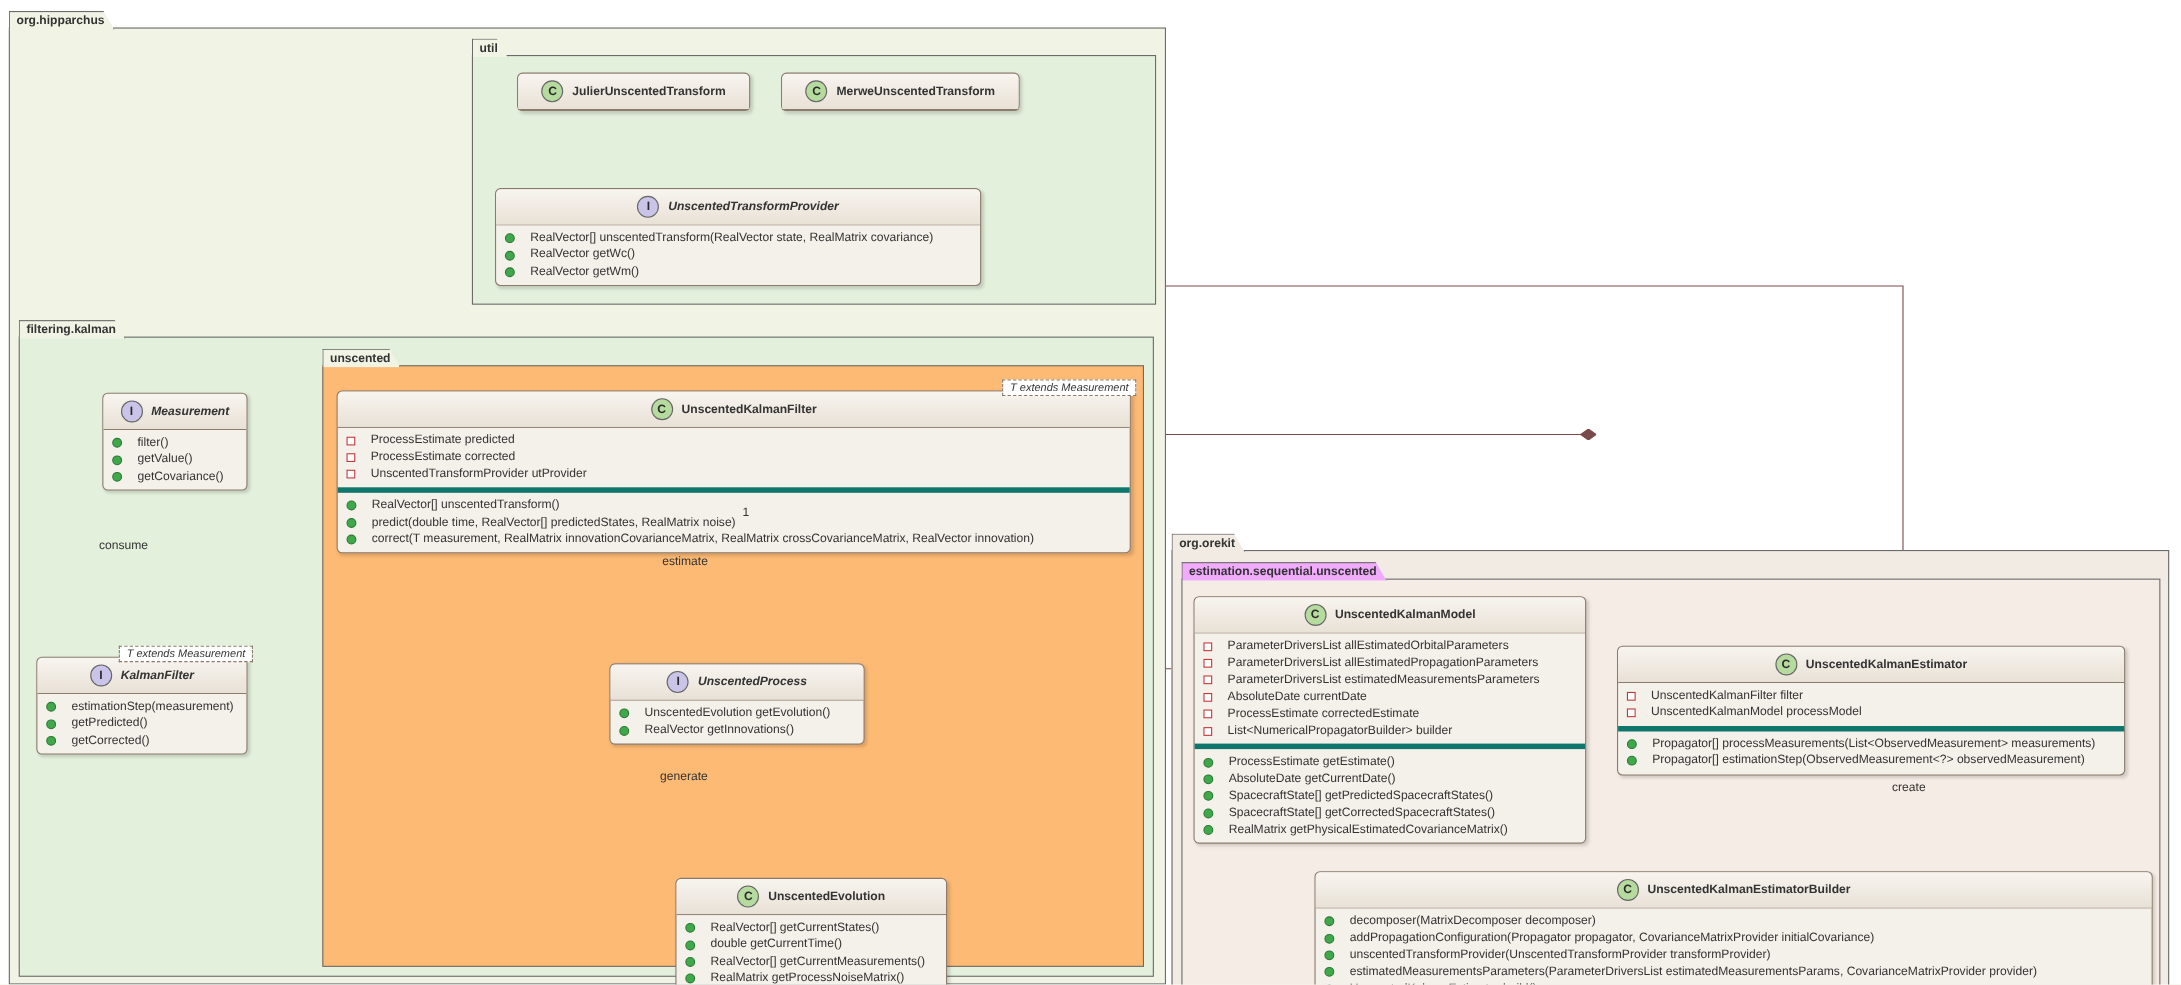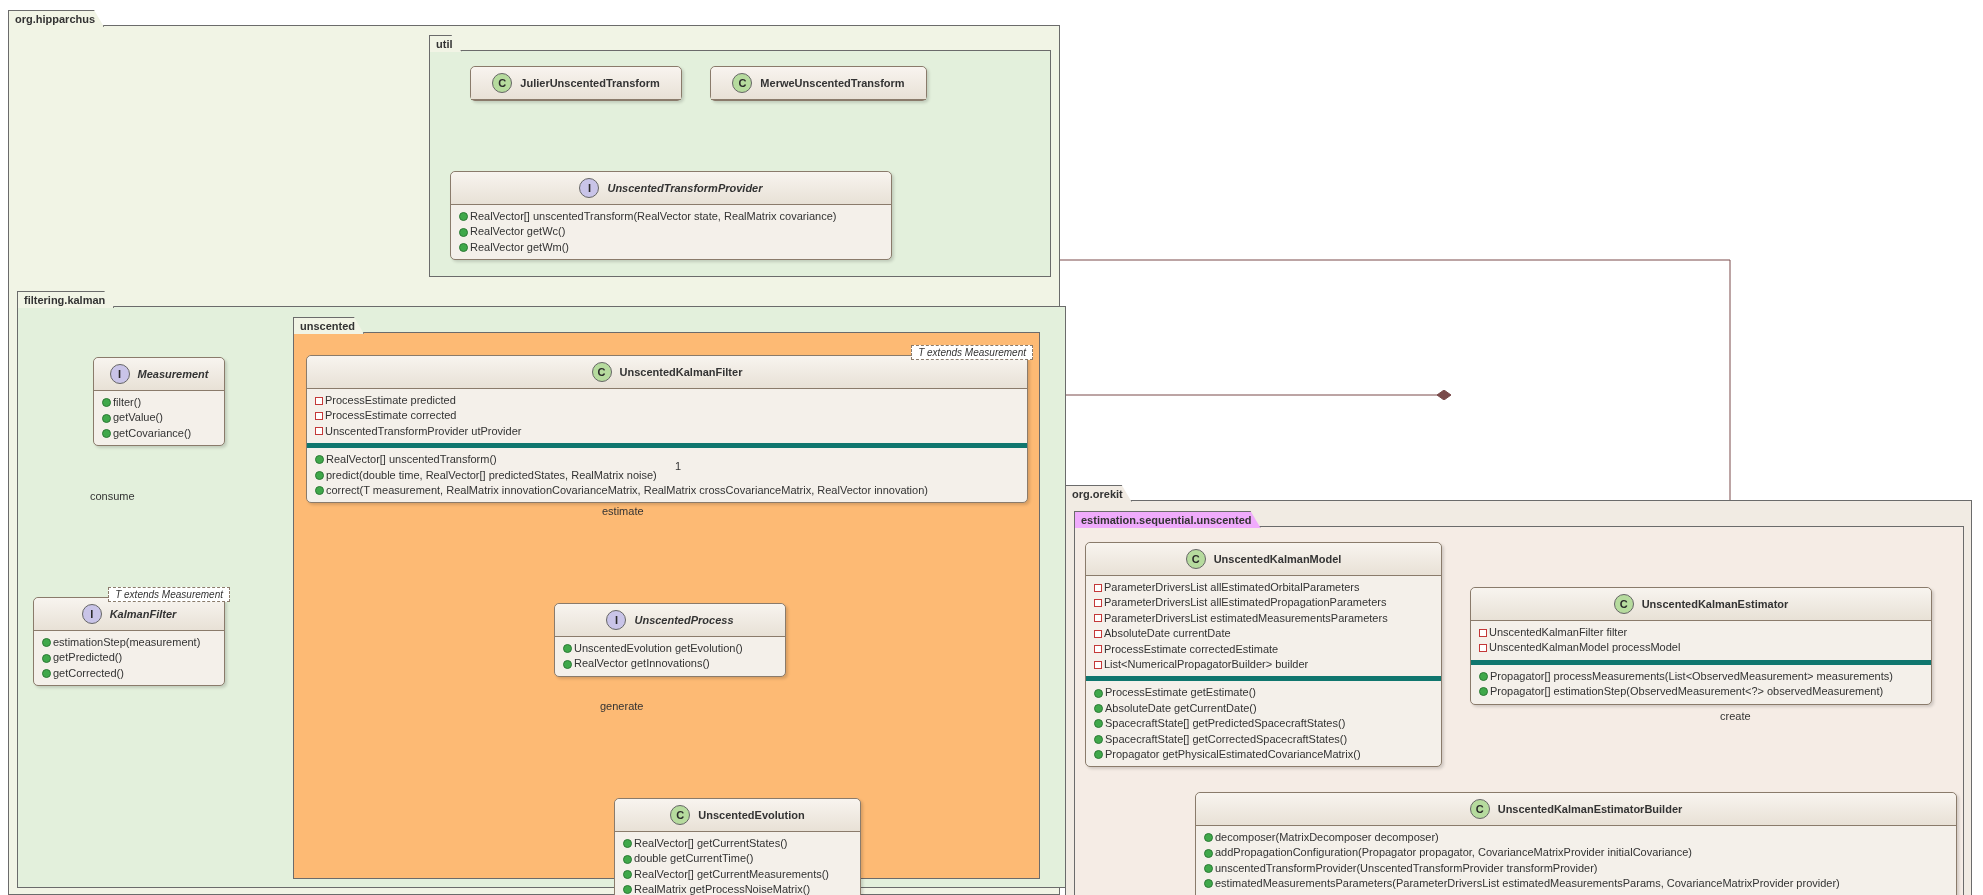--- a/index.html
+++ b/index.html
@@ -10,21 +10,21 @@
   .pkg-inner-red { background:#f5ece5; }
   .cls { position:absolute; background:#f4f0ea; border:1px solid #8a7b6b; border-radius:5px; box-shadow:2px 2px 3px rgba(0,0,0,0.15); }
   .cls-head { display:flex; align-items:center; justify-content:center; gap:8px; padding:6px 8px; background:linear-gradient(#f8f4ef,#e8e1d6); border-bottom:1px solid #8a7b6b; border-radius:5px 5px 0 0; }
   .cls-name { font-weight:bold; }
   .cls-name.italic { font-style:italic; }
   .badge { width:18px; height:18px; border-radius:50%; display:flex; align-items:center; justify-content:center; font-weight:bold; font-size:11px; border:1px solid #666; }
   .badge-c { background:#b6db9e; color:#2a2a2a; }
   .badge-i { background:#c9c4e8; color:#2a2a2a; }
   .section { border-bottom:5px solid #0f766e; padding:4px 8px; }
   .section:last-child { border-bottom:none; border-radius:0 0 5px 5px; }
-  .row { display:flex; align-items:center; gap:2px; line-height:1.4; }
+  .row { display:flex; align-items:center; gap:14px; line-height:1.4; }
   .vis-pub { width:7px; height:7px; border-radius:50%; background:#3fa84a; border:1px solid #2c7a35; flex:none; }
   .vis-priv { width:6px; height:6px; background:#fff; border:1px solid #c43838; flex:none; }
   .tmpl { position:absolute; top:-11px; right:-6px; font-style:italic; border:1px dashed #8a7b6b; background:#fff; padding:1px 6px; font-size:10px; }
   svg.conn { position:absolute; top:0; left:0; width:1983px; height:895px; pointer-events:none; }
   .lbl { position:absolute; font-size:11px; background:transparent; color:#333; }
 </style>
 </head>
 <body>
 
 <svg class="conn">
@@ -105,21 +105,21 @@
             <span>RealVector getWc()</span>
           </div>
         <div class="row">
             <span class="vis-pub"></span>
             <span>RealVector getWm()</span>
           </div>
       </div>
     </div>
   </div>
 
-  <div class="pkg pkg-inner" style="left:8px; top:280px; width:1030px; height:580px;padding-left:17px;">
+  <div class="pkg pkg-inner" style="left:8px; top:280px; width:1030px; height:580px;">
     <div class="pkg-tab">filtering.kalman</div>
 
     <div class="cls" style="left:75px; top:50px; width:130px;">
       <div class="cls-head">
           <span class="badge badge-i">I</span>
           <span class="cls-name italic">Measurement</span>
         </div>
       <div class="section">
         <div class="row">
             <span class="vis-pub"></span>
@@ -291,21 +291,21 @@
         <div class="row">
             <span class="vis-pub"></span>
             <span>SpacecraftState[] getPredictedSpacecraftStates()</span>
           </div>
         <div class="row">
             <span class="vis-pub"></span>
             <span>SpacecraftState[] getCorrectedSpacecraftStates()</span>
           </div>
         <div class="row">
             <span class="vis-pub"></span>
-            <span>Propagator getPhysicalEstimatedCovarianceMatrix()</span>
+            <span>RealMatrix getPhysicalEstimatedCovarianceMatrix()</span>
           </div>
       </div>
     </div>
 
     <div class="cls" style="left:395px; top:60px; width:460px;">
       <div class="cls-head">
           <span class="badge badge-c">C</span>
           <span class="cls-name">UnscentedKalmanEstimator</span>
         </div>
       <div class="section">

